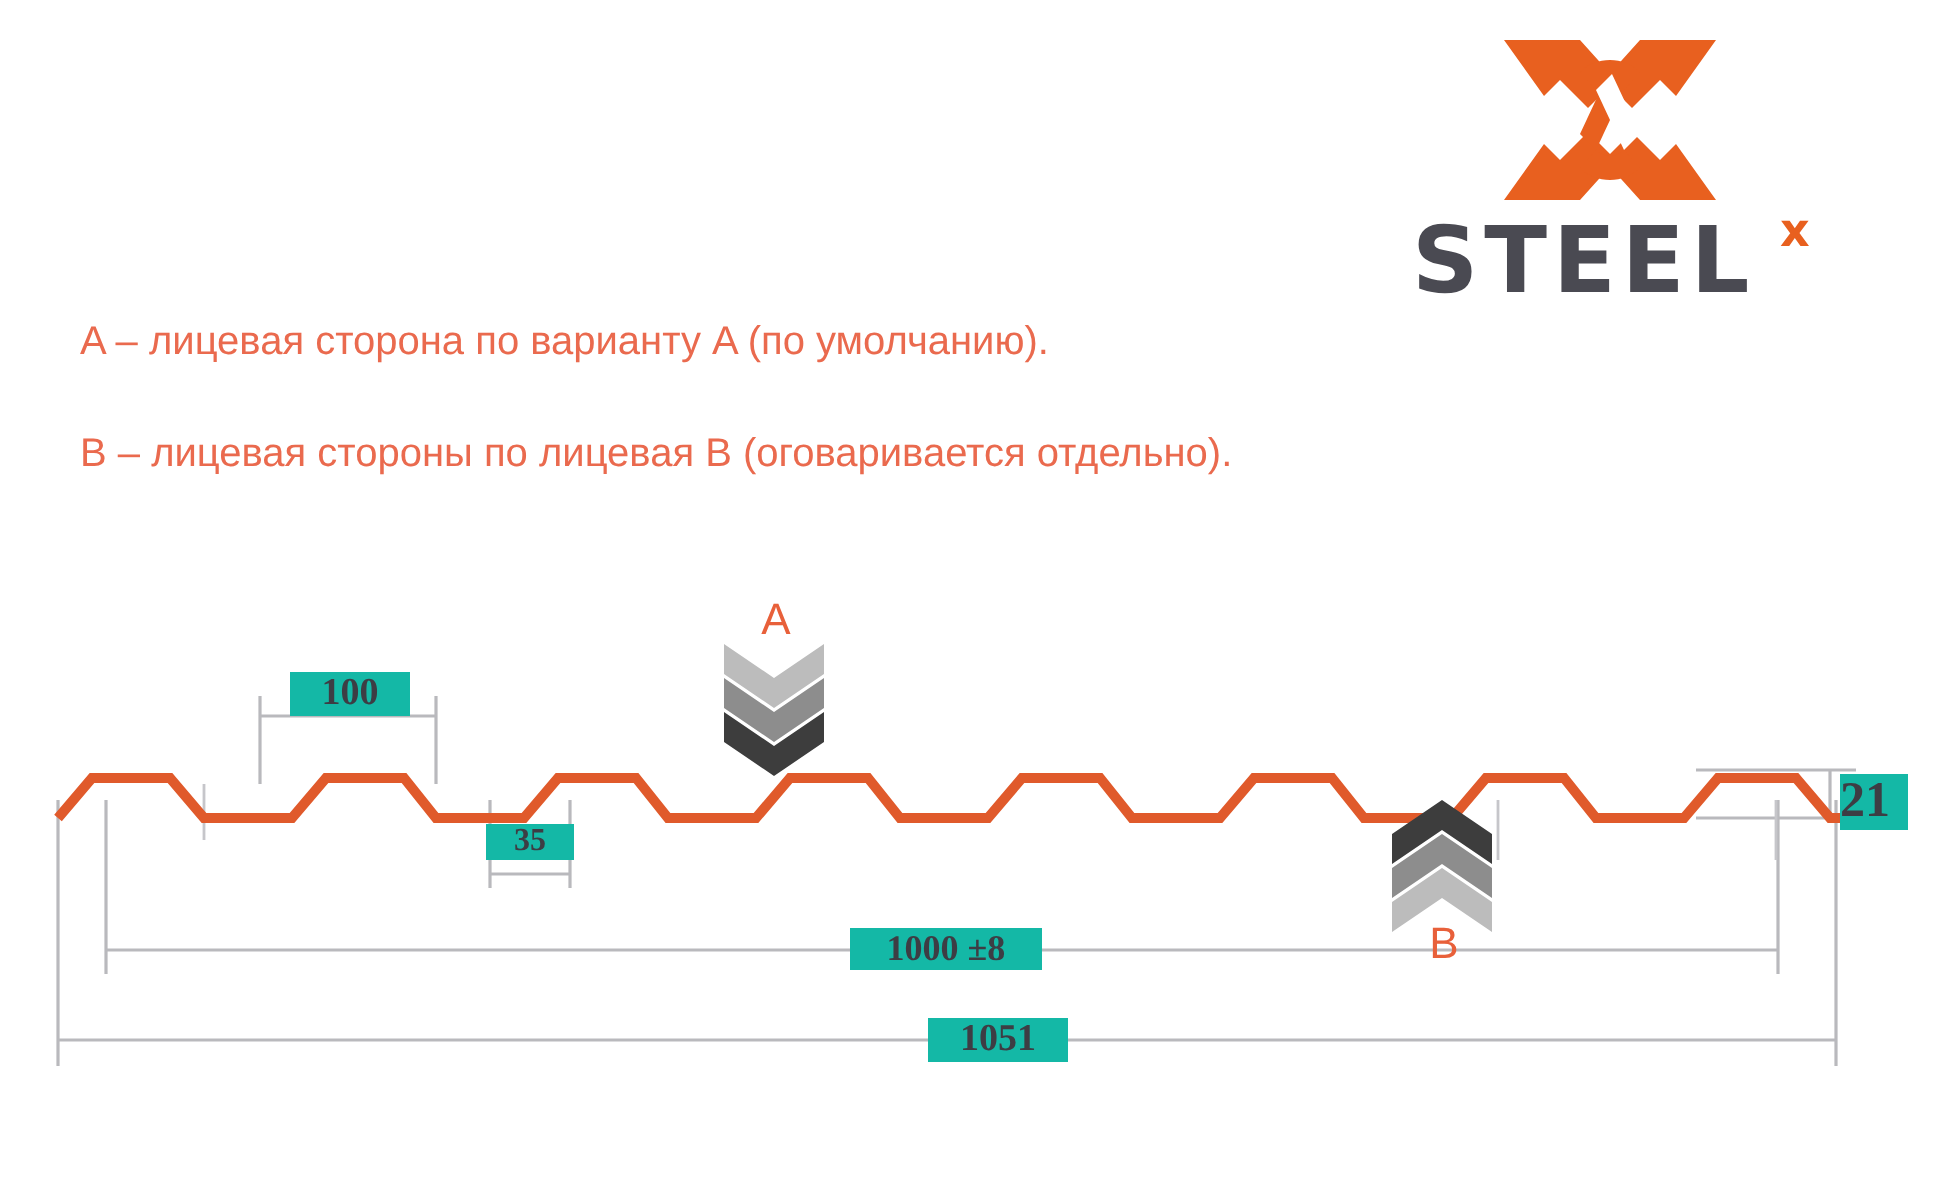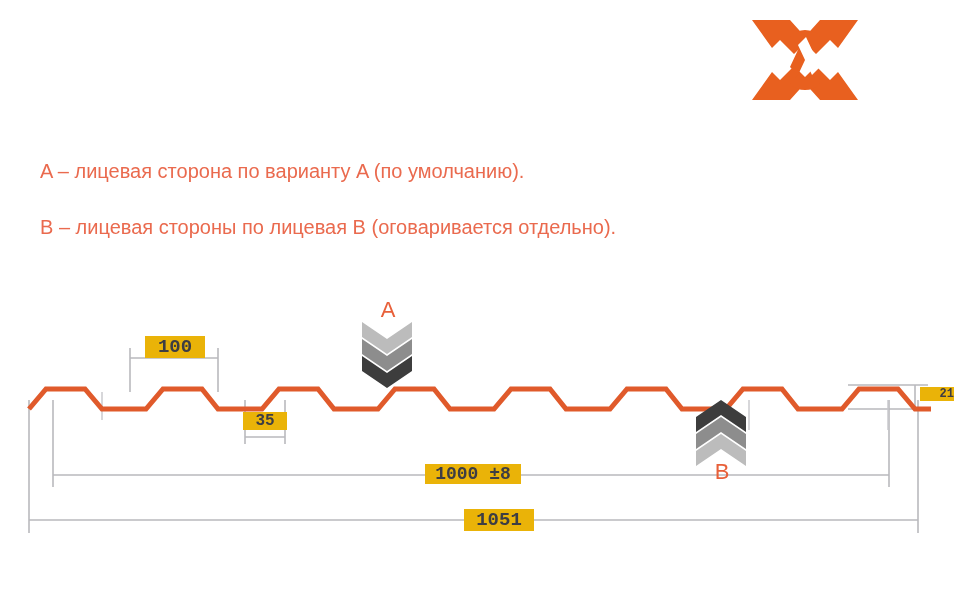--- a/index.html
+++ b/index.html
@@ -88,29 +88,29 @@
     color: #e8603a;
     text-align: center;
     width: 30px;
   }
   #marker-a-label { left: 373px; top: 297px; }
   #marker-b-label { left: 707px; top: 459px; }
 
   
   .dim-text {
     position: absolute;
-    font-family: Liberation Mono, monospace;
+    font-family: Liberation Serif, serif;
     font-weight: bold;
     color: #3d3d44;
-    background: #eab308;
+    background: #14b8a6;
     text-align: center;
   }
   #dim-100 { left: 145px; top: 336px; width: 60px; font-size: 19px; }
   #dim-35  { left: 243px; top: 412px; width: 44px; font-size: 16px; }
-  #dim-21  { left: 920px; top: 387px; width: 34px; font-size: 12px; text-align: right; }
+  #dim-21  { left: 920px; top: 387px; width: 34px; font-size: 25px; text-align: left; }
   #dim-1000 { left: 425px; top: 464px; width: 96px; font-size: 18px; }
   #dim-1051 { left: 464px; top: 509px; width: 70px; font-size: 19px; }
 </style>
 </head>
 <body>
 
 <div id="logo-block">
 
   <div id="logo-mark">
     <svg viewBox="0 0 110 92" width="110" height="92" xmlns="http://www.w3.org/2000/svg">
@@ -123,20 +123,24 @@
 
       <path d="M108 86 L70 86 L52 66 L66 52 L80 66 L88 58 L108 86 Z" fill="#e8601f"></path>
 
       <path d="M40 22 C 48 14, 62 14, 70 22 L62 31 C 58 27, 52 27, 48 31 L40 22 Z
                M70 70 C 62 78, 48 78, 40 70 L48 61 C 52 65, 58 65, 62 61 L70 70 Z" fill="#e8601f"></path>
       <path d="M62 31 L48 61 L40 53 L54 23 Z" fill="#e8601f"></path>
       <path d="M48 31 L62 61 L70 53 L56 23 Z" fill="#ffffff"></path>
     </svg>
   </div>
 
+  <div id="logo-wordmark">
+    <span class="wordmark-text">STEEL</span>
+    <span class="wordmark-sup">x</span>
+  </div>
 </div>
 
 <div class="note" id="note-a">A – лицевая сторона по варианту A (по умолчанию).</div>
 <div class="note" id="note-b">B – лицевая стороны по лицевая B (оговаривается отдельно).</div>
 
 <svg id="drawing" viewBox="0 0 970 593" xmlns="http://www.w3.org/2000/svg">
 
   <g>
     <line x1="130" y1="348" x2="130" y2="392" stroke="#b9b9bd" stroke-width="1.6"></line>
     <line x1="218" y1="348" x2="218" y2="392" stroke="#b9b9bd" stroke-width="1.6"></line>

